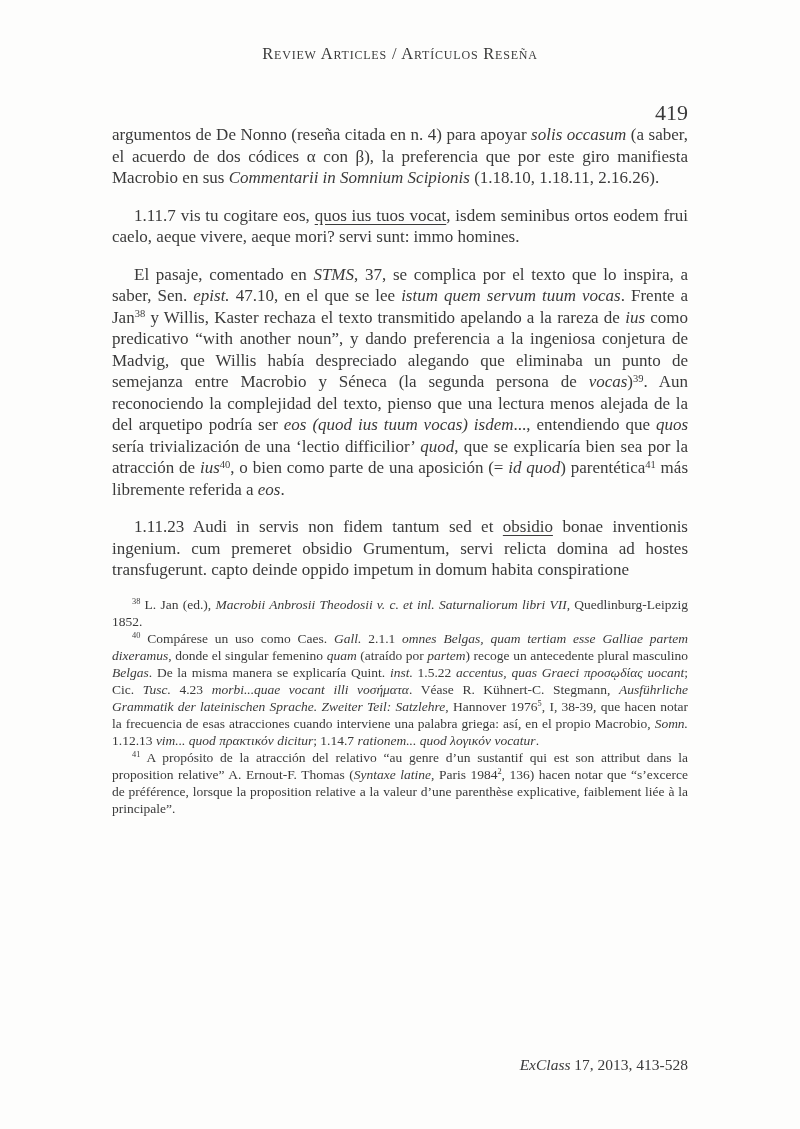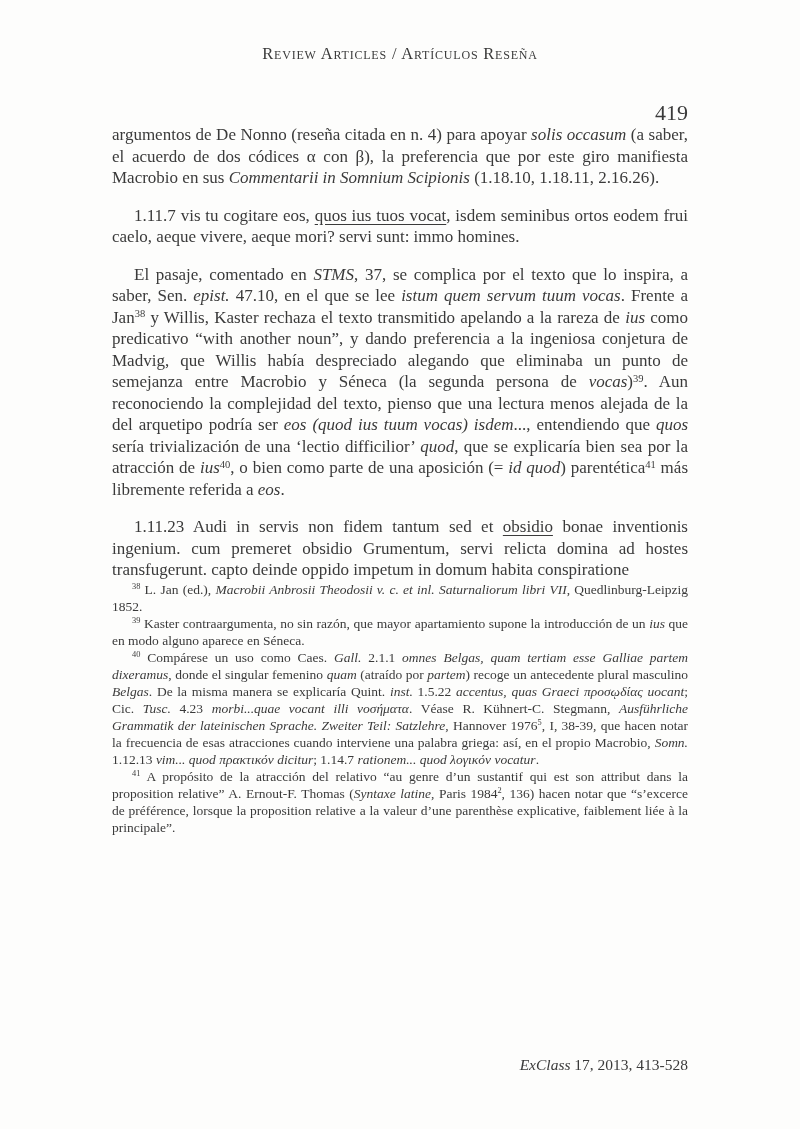--- a/index.html
+++ b/index.html
@@ -40,21 +40,21 @@
   }
   .text-block p {
     margin: 0;
     text-align: justify;
     text-indent: 22px;
     font-size: 17px;
     line-height: 21.5px;
   }
   p.noindent { text-indent: 0; }
   p.gap { margin-top: 16px; }
-  .footnotes { margin-top: 0; }
+  .footnotes { margin-top: 15px; }
   .footnotes p {
     font-size: 13.5px;
     line-height: 17px;
     text-indent: 20px;
   }
   .it { font-style: italic; text-align: right; }
   .ul { text-decoration: underline; text-underline-offset: 2.5px; }
   .sup {
     font-size: 0.62em;
     position: relative;
@@ -80,21 +80,20 @@
 
   <div class="text-block">
     <div id="body-text">
         <p class="noindent"><span class="">argumentos de De Nonno (reseña citada en n. 4) para apoyar </span><span class="it">solis occasum</span><span class=""> (a saber, el acuerdo de dos códices α con β), la preferencia que por este giro manifiesta Macrobio en sus </span><span class="it">Commentarii in Somnium Scipionis</span><span class=""> (1.18.10, 1.18.11, 2.16.26).</span></p>
         <p class="gap"><span class="">1.11.7 vis tu cogitare eos, </span><span class="ul">quos ius tuos vocat</span><span class="">, isdem seminibus ortos eodem frui caelo, aeque vivere, aeque mori? servi sunt: immo homines.</span></p>
         <p class="gap"><span class="">El pasaje, comentado en </span><span class="it">STMS</span><span class="">, 37, se complica por el texto que lo inspira, a saber, Sen. </span><span class="it">epist.</span><span class=""> 47.10, en el que se lee </span><span class="it">istum quem servum tuum vocas</span><span class="">. Frente a Jan</span><span class="sup">38</span><span class=""> y Willis, Kaster rechaza el texto transmitido apelando a la rareza de </span><span class="it">ius</span><span class=""> como predicativo “with another noun”, y dando preferencia a la ingeniosa conjetura de Madvig, que Willis había despreciado alegando que eliminaba un punto de semejanza entre Macrobio y Séneca (la segunda persona de </span><span class="it">vocas</span><span class="">)</span><span class="sup">39</span><span class="">. Aun reconociendo la complejidad del texto, pienso que una lectura menos alejada de la del arquetipo podría ser </span><span class="it">eos (quod ius tuum vocas) isdem</span><span class="">..., entendiendo que </span><span class="it">quos</span><span class=""> sería trivialización de una ‘lectio difficilior’ </span><span class="it">quod</span><span class="">, que se explicaría bien sea por la atracción de </span><span class="it">ius</span><span class="sup">40</span><span class="">, o bien como parte de una aposición (= </span><span class="it">id quod</span><span class="">) parentética</span><span class="sup">41</span><span class=""> más libremente referida a </span><span class="it">eos</span><span class="">.</span></p>
         <p class="gap"><span class="">1.11.23 Audi in servis non fidem tantum sed et </span><span class="ul">obsidio</span><span class=""> bonae inventionis ingenium. cum premeret obsidio Grumentum, servi relicta domina ad hostes transfugerunt. capto deinde oppido impetum in domum habita conspiratione</span></p>
       </div>
     <div id="footnotes" class="footnotes">
         <p><span class="sup">38</span><span class=""> L. Jan (ed.), </span><span class="it">Macrobii Anbrosii Theodosii v. c. et inl. Saturnaliorum libri VII</span><span class="">, Quedlinburg-Leipzig 1852.</span></p>
-        <p><span class="sup">39</span><span class=""> Kaster contraargumenta, no sin razón, que mayor apartamiento supone la introducción de un </span><span class="it">ius</span><span class=""> que en modo alguno aparece en Séneca.</span></p>
         <p><span class="sup">40</span><span class=""> Compárese un uso como Caes. </span><span class="it">Gall.</span><span class=""> 2.1.1 </span><span class="it">omnes Belgas, quam tertiam esse Galliae partem dixeramus</span><span class="">, donde el singular femenino </span><span class="it">quam</span><span class=""> (atraído por </span><span class="it">partem</span><span class="">) recoge un antecedente plural masculino </span><span class="it">Belgas</span><span class="">. De la misma manera se explicaría Quint. </span><span class="it">inst.</span><span class=""> 1.5.22 </span><span class="it">accentus, quas Graeci προσῳδίας uocant</span><span class="">; Cic. </span><span class="it">Tusc.</span><span class=""> 4.23 </span><span class="it">morbi...quae vocant illi νοσήματα</span><span class="">. Véase R. Kühnert-C. Stegmann, </span><span class="it">Ausführliche Grammatik der lateinischen Sprache. Zweiter Teil: Satzlehre</span><span class="">, Hannover 1976</span><span class="sup">5</span><span class="">, I, 38-39, que hacen notar la frecuencia de esas atracciones cuando interviene una palabra griega: así, en el propio Macrobio, </span><span class="it">Somn.</span><span class=""> 1.12.13 </span><span class="it">vim... quod πρακτικόν dicitur</span><span class="">; 1.14.7 </span><span class="it">rationem... quod λογικόν vocatur</span><span class="">.</span></p>
         <p><span class="sup">41</span><span class=""> A propósito de la atracción del relativo “au genre d’un sustantif qui est son attribut dans la proposition relative” A. Ernout-F. Thomas (</span><span class="it">Syntaxe latine</span><span class="">, Paris 1984</span><span class="sup">2</span><span class="">, 136) hacen notar que “s’excerce de préférence, lorsque la proposition relative a la valeur d’une parenthèse explicative, faiblement liée à la principale”.</span></p>
       </div>
   </div>
 
   <div class="page-footer"><span class="it">ExClass</span><span> 17, 2013, 413-528</span></div>
 
 </div>
 
 </body></html>

